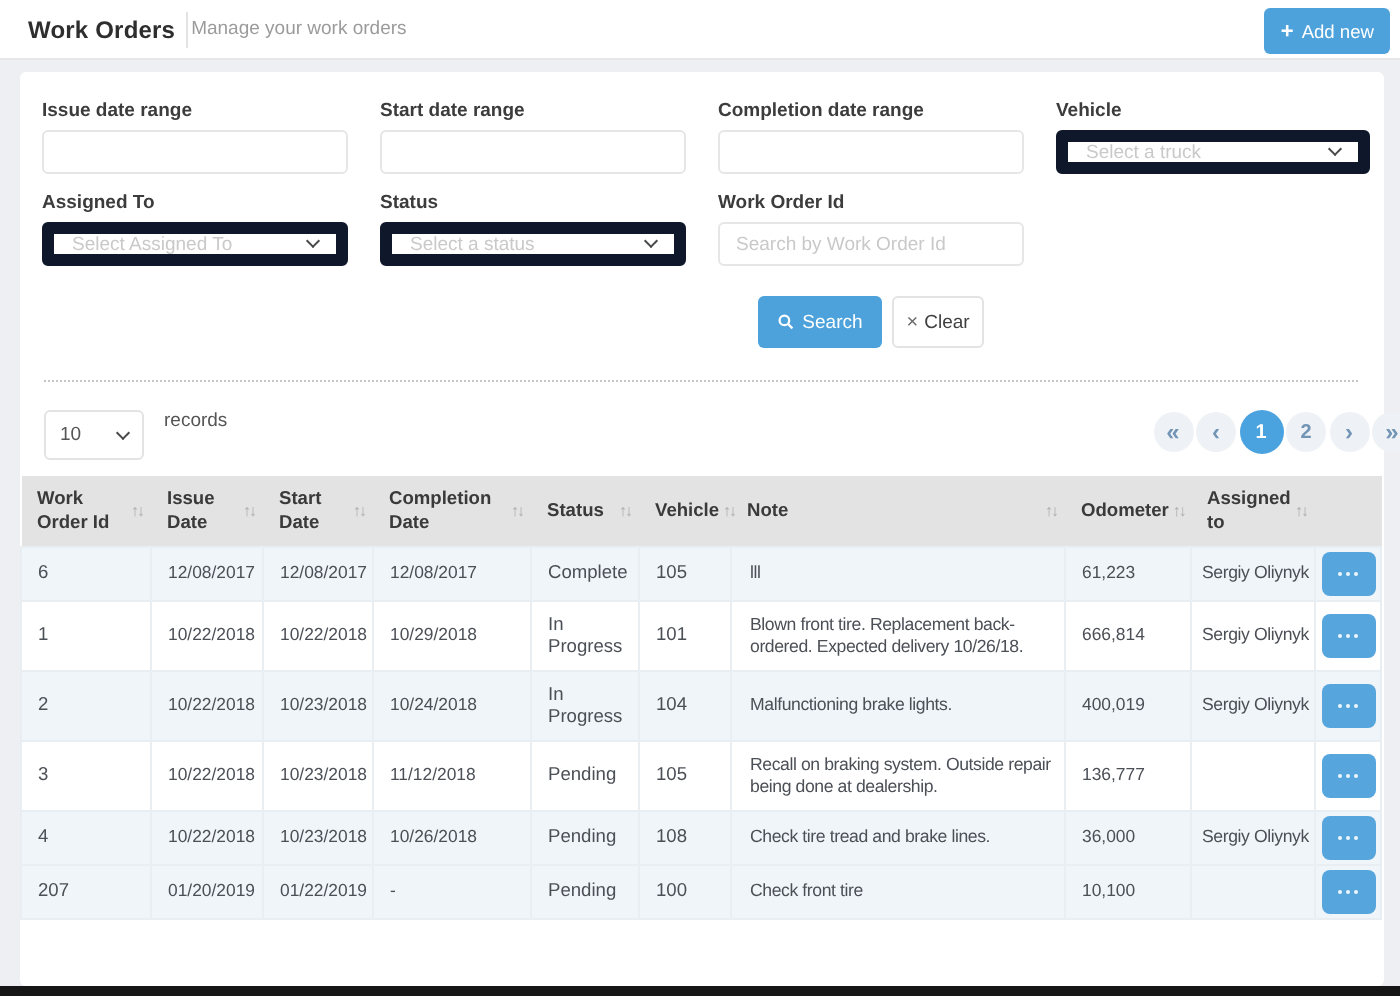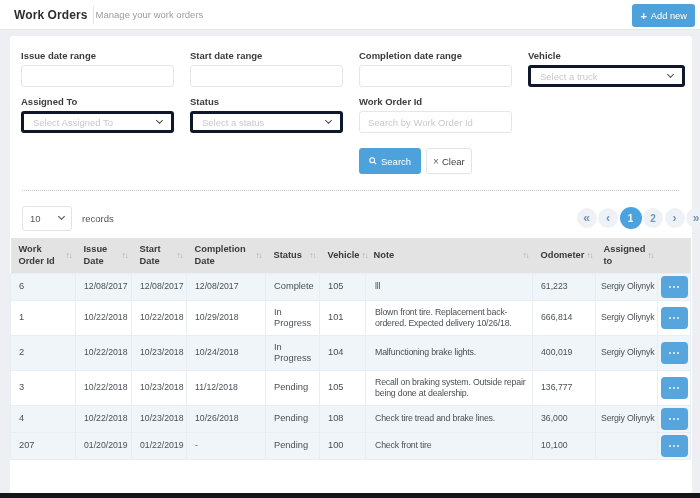--- a/index.html
+++ b/index.html
@@ -11,30 +11,30 @@
 .subtitle { font-size:9.5px; color:#9b9b9b; margin-left:2px; }
 .add-btn { position:absolute; right:5px; top:4px; height:23px; padding:0 8px; background:#4ea2db; color:#fff; font-size:9.3px; border:none; border-radius:3px; display:flex; align-items:center; gap:4px; cursor:pointer; }
 .add-btn .plus { font-size:11px; font-weight:bold; line-height:10px; }
 
 .panel { position:absolute; left:10px; top:36px; width:682px; height:457px; background:#fff; border-radius:3px; }
 .filters { padding:14px 5px 0 11px; display:grid; grid-template-columns:153px 153px 153px 157px; column-gap:16px; }
 .field { margin-bottom:9px; }
 .f-label { font-size:9.5px; font-weight:bold; color:#3c3c3c; margin-bottom:4px; line-height:11px; }
 .f-input { height:22px; border:1px solid #e6e6e6; border-radius:3px; width:100%; font-size:9.5px; color:#444; padding:0 8px; outline:none; }
 .f-input::placeholder { color:#c9c9c9; }
-.f-select { height:22px; border:3px solid #0f172a; border-radius:3px; display:flex; align-items:center; justify-content:space-between; padding:0 9px; background:#fff; cursor:pointer; }
+.f-select { height:22px; border:6px solid #0f172a; border-radius:3px; display:flex; align-items:center; justify-content:space-between; padding:0 9px; background:#fff; cursor:pointer; }
 .f-select .ph { font-size:9.5px; color:#c9c9c9; }
 .chev { width:5px; height:5px; border-right:1.4px solid #4a4a4a; border-bottom:1.4px solid #4a4a4a; transform:rotate(45deg); margin-top:-3px; }
-.btnrow { display:flex; justify-content:flex-start; gap:5px; margin-top:6px; height:26px; }
+.btnrow { display:flex; justify-content:center; gap:5px; margin-top:6px; height:26px; }
 .search-btn { height:26px; padding:0 10px; background:#4ea2db; border:none; border-radius:3px; color:#fff; font-size:9.5px; display:flex; align-items:center; gap:4px; cursor:pointer; }
 .clear-btn { height:26px; padding:0 6px; background:#fff; border:1px solid #e3e3e3; border-radius:3px; color:#3f3f3f; font-size:9.5px; display:flex; align-items:center; gap:3px; cursor:pointer; }
 .clear-btn .x { color:#6a6a6a; font-size:10px; }
 .dotted { margin:16px 13px 0 12px; border-top:1px dotted #c6c6c6; }
 
-.records-bar { margin:14px 0 0 12px; height:26px; display:flex; align-items:center; }
+.records-bar { margin:14px 0 0 12px; height:26px; display:flex; align-items:flex-start; }
 .rec-select { width:50px; height:25px; border:1px solid #e3e3e3; border-radius:3px; display:flex; align-items:center; justify-content:space-between; padding:0 7px; cursor:pointer; }
 .rec-select span { font-size:9.5px; color:#555; }
 .rec-label { font-size:9.5px; color:#555; margin-left:10px; }
 .pagination { margin-left:auto; display:flex; align-items:center; gap:1.5px; margin-right:-14px; }
 .pg { width:20px; height:20px; border-radius:50%; background:#eef1f6; border:none; color:#7295b5; font-size:10px; display:flex; align-items:center; justify-content:center; cursor:pointer; font-weight:bold; flex:none; }
 .pg.arrow { font-size:12px; }
 .pg.active { background:#4aa2df; color:#fff; width:22px; height:22px; }
 
 table { border-collapse:collapse; table-layout:fixed; width:680px; margin:7px 0 0 0; font-size:9.3px; }
 thead th { background:#e3e3e3; color:#3a3a3a; text-align:left; font-size:9.3px; vertical-align:middle; padding:6px 4px 6px 8px; height:35px; font-weight:bold; line-height:11.5px; }

